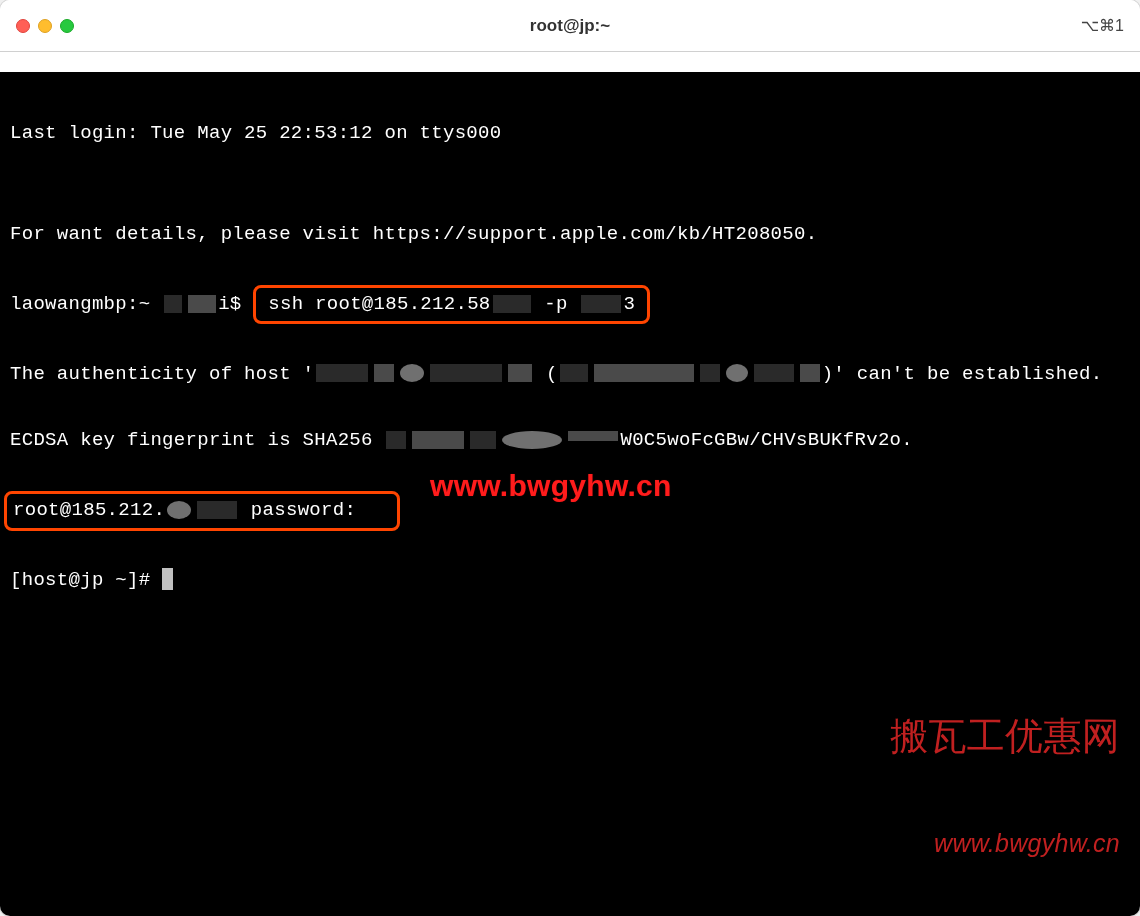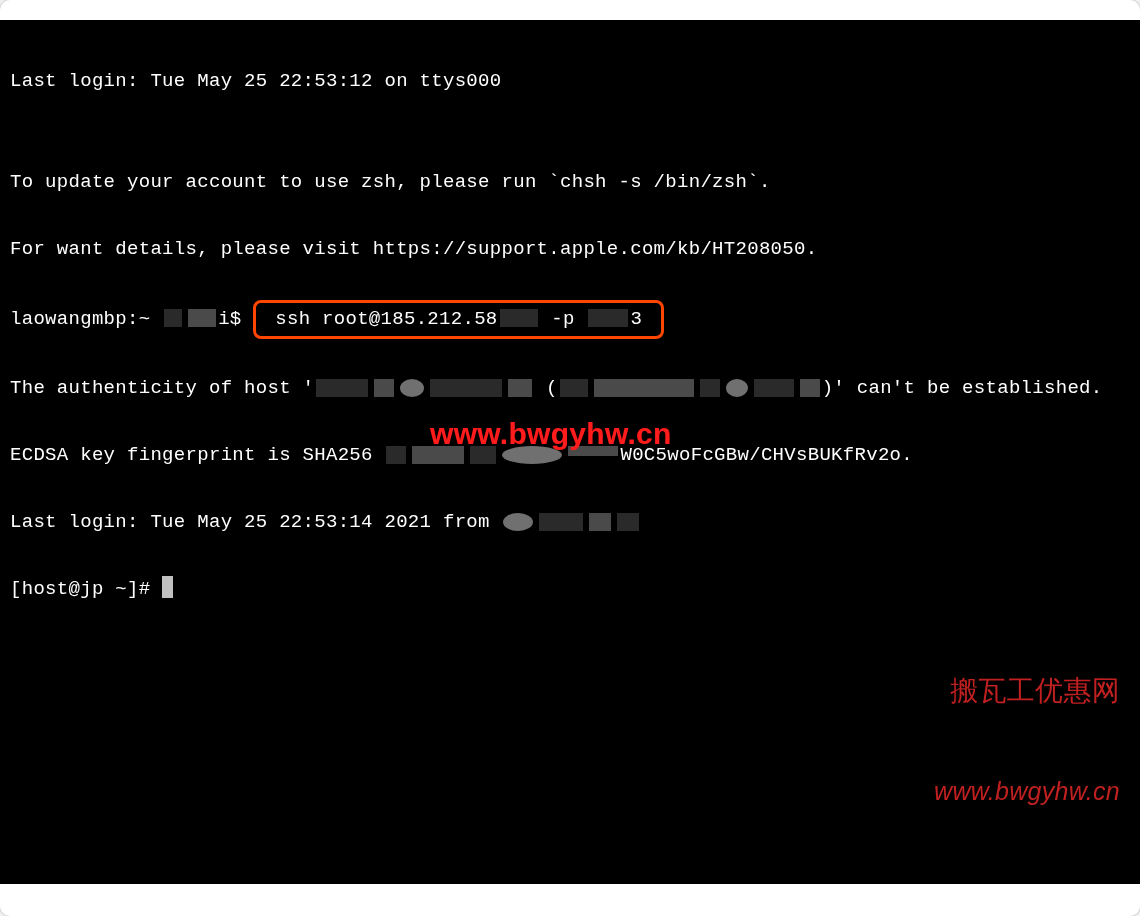--- a/index.html
+++ b/index.html
@@ -86,21 +86,21 @@
     .censor.dark { background: #2a2a2a; }
     .censor.mid { background: #4a4a4a; }
     .censor-group {
       display: inline-flex;
       gap: 2px;
       vertical-align: middle;
     }
     .highlight-box {
       border: 3px solid #ff4500;
       border-radius: 8px;
-      padding: 0 19px;
+      padding: 0 12px;
       display: inline-block;
       font-family: Liberation Mono, monospace;
     }
     .highlight-box2 {
       border: 3px solid #ff4500;
       border-radius: 8px;
       padding: 0 6px;
       display: inline-block;
       margin-left: -6px;
     }
@@ -125,50 +125,58 @@
     }
     .watermark-bottom {
       position: absolute;
       right: 20px;
       bottom: 8px;
       text-align: right;
       pointer-events: none;
     }
     .wm-cn {
       color: #c02020;
-      font-size: 28px;
+      font-size: 38px;
       font-family: "SimSun","Songti SC",serif;
       font-weight: 500;
       line-height: 1.2;
     }
     .wm-url {
       color: #c02020;
       font-size: 25px;
       font-family: Arial, sans-serif;
       font-style: italic;
       line-height: 1.4;
     }
     .line {
       display: block;
     }
   </style>
 </head>
 <body>
 
 <div class="window">
+  <div class="titlebar">
+    <div class="traffic-lights">
+      <div class="light red"></div>
+      <div class="light yellow"></div>
+      <div class="light green"></div>
+    </div>
+    <div class="title">root@jp:~</div>
+    <div class="shortcut">⌥⌘1</div>
+  </div>
 
   <div class="terminal">
 <span class="line">Last login: Tue May 25 22:53:12 on ttys000</span>
 <span class="line"></span>
-<span class="line">To update your account to use zsh, please run `chsh -s /bin/zsh`.</span>
 <span class="line">For want details, please visit https://support.apple.com/kb/HT208050.</span>
 <span class="line"><span>laowangmbp:~ </span><span class="censor-group"><span class="censor dark" style="width:18px"></span><span class="censor mid" style="width:28px"></span></span><span>i$ </span><span class="highlight-box"><span>ssh root@185.212.58</span><span class="censor dark" style="width:38px"></span><span> -p </span><span class="censor dark" style="width:40px"></span><span>3</span></span></span>
 <span class="line"><span>The authenticity of host '</span><span class="censor-group"><span class="censor dark" style="width:52px"></span><span class="censor mid" style="width:20px"></span><span class="censor light" style="width:24px"></span><span class="censor dark" style="width:72px"></span><span class="censor mid" style="width:24px"></span></span> <span>(</span><span class="censor-group"><span class="censor dark" style="width:28px"></span><span class="censor mid" style="width:100px"></span><span class="censor dark" style="width:20px"></span><span class="censor light" style="width:22px"></span><span class="censor dark" style="width:40px"></span><span class="censor mid" style="width:20px"></span></span><span>)' can't be established.</span></span>
 <span class="line"><span>ECDSA key fingerprint is SHA256</span> <span class="censor-group"><span class="censor dark" style="width:20px"></span><span class="censor mid" style="width:52px"></span><span class="censor dark" style="width:26px"></span><span class="censor light" style="width:60px"></span><span class="censor mid" style="width:50px;height:10px"></span></span><span>W0C5woFcGBw/CHVsBUKfRv2o.</span></span>
-<span class="line"><span>Last login: Tue May 25 22:53:14 2021 from </span><span class="censor-group"><span class="censor light" style="width:30px"></span><span class="censor dark" style="width:44px"></span><span class="censor mid" style="width:22px"></span><span class="censor dark" style="width:22px"></span></span></span>
+<span class="line"><span class="highlight-box2"><span>root@185.212.</span><span class="censor-group"><span class="censor light" style="width:24px"></span><span class="censor dark" style="width:40px"></span></span><span> password:</span>&nbsp;&nbsp;&nbsp;</span></span>
 <span class="line"><span>[host@jp ~]# </span><span class="cursor"></span></span>
 
     <div class="watermark-center">www.bwgyhw.cn</div>
 
     <div class="watermark-bottom">
       <div class="wm-cn">搬瓦工优惠网</div>
       <div class="wm-url">www.bwgyhw.cn</div>
     </div>
   </div>
 </div>

